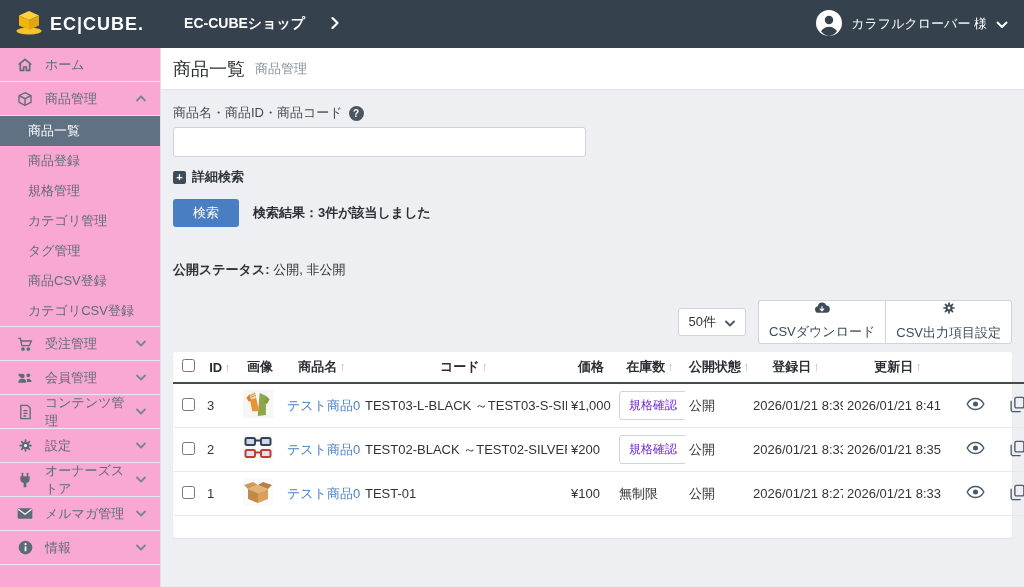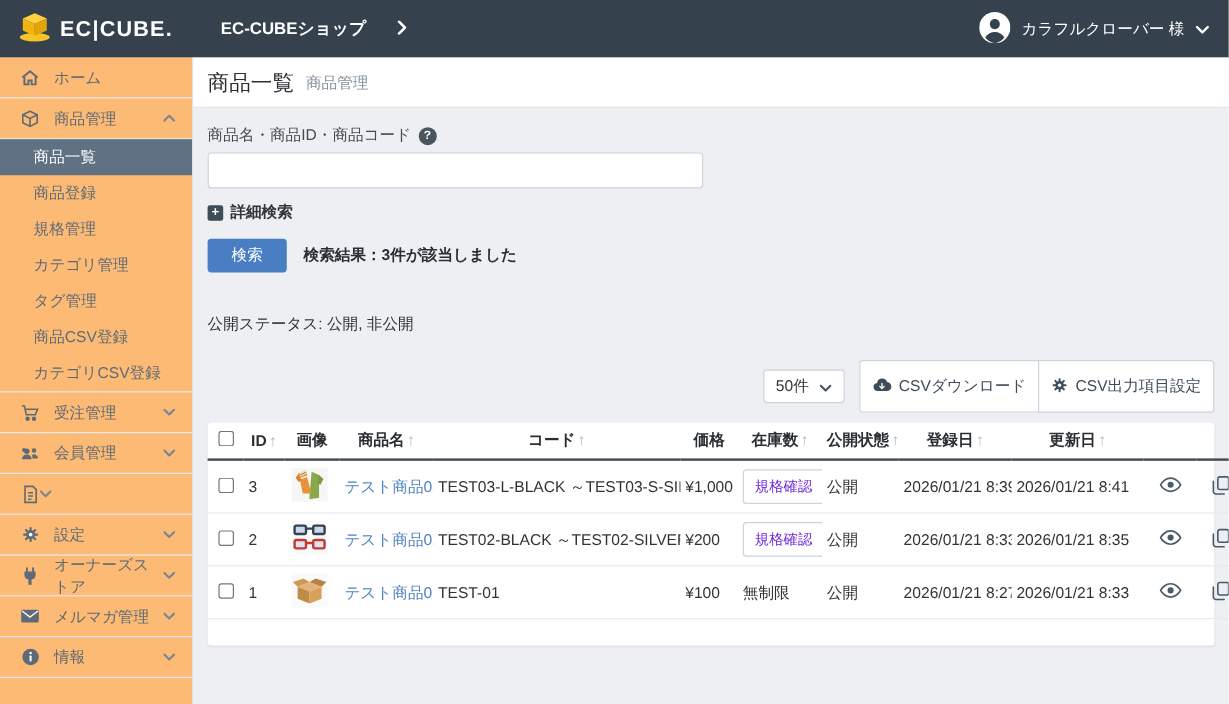--- a/index.html
+++ b/index.html
@@ -9,21 +9,21 @@
   
   .topbar { height:48px; background:#35424d; display:flex; align-items:center; padding:0 16px; }
   .logo { display:flex; align-items:center; gap:8px; cursor:pointer; }
   .logo-text { color:#fff; font-weight:bold; font-size:18px; letter-spacing:1px; }
   .shopname { display:flex; align-items:center; gap:26px; margin-left:40px; color:#fff; font-weight:bold; font-size:14px; cursor:pointer; }
   .topbar-spacer { flex:1; }
   .account { display:flex; align-items:center; gap:9px; color:#fff; font-size:13px; cursor:pointer; }
 
   
   .shell { display:flex; height:539px; }
-  .sidebar { width:161px; background:#fdba74; border-right:1px solid #dee2e6; flex:none; overflow:hidden; }
+  .sidebar { width:161px; background:#f9a8d4; border-right:1px solid #dee2e6; flex:none; overflow:hidden; }
   .nav-item { height:34px; display:flex; align-items:center; padding:0 14px 0 17px; color:#5e6b76; border-bottom:1px solid #e6e9ec; cursor:pointer; }
   .nav-item .nlabel { margin-left:12px; flex:1; font-size:13px; }
   .subnav { border-bottom:1px solid #e6e9ec; }
   .sub-item { height:30px; display:flex; align-items:center; padding-left:28px; color:#5e6b76; font-size:13px; cursor:pointer; }
   .sub-item.active { background:#607183; color:#fff; }
   .nicon { width:16px; height:16px; display:flex; align-items:center; justify-content:center; }
   .chev { display:flex; align-items:center; }
 
   
   .main { flex:1; background:#edeff3; display:flex; flex-direction:column; overflow:hidden; }
@@ -35,26 +35,26 @@
   .content { padding:14px 12px 0; }
   .search-label-row { display:flex; align-items:center; gap:6px; margin-bottom:5px; color:#424a52; }
   .help-icon { width:15px; height:15px; border-radius:50%; background:#4a5560; color:#fff; font-size:10px; font-weight:bold; display:flex; align-items:center; justify-content:center; }
   .search-input { width:413px; height:30px; border:1px solid #ced4da; border-radius:3px; padding:0 8px; font-size:13px; background:#fff; outline:none; }
   .adv-row { display:flex; align-items:center; gap:6px; margin-top:11px; font-weight:bold; color:#2f363c; cursor:pointer; }
   .plus-sq { width:13px; height:13px; background:#3e4c59; color:#fff; border-radius:2px; font-size:11px; line-height:12px; text-align:center; font-weight:bold; }
   .search-btn-row { display:flex; align-items:center; gap:14px; margin-top:13px; }
   .search-btn { width:66px; height:28px; background:#4a7ec2; color:#fff; border:none; border-radius:3px; font-size:13px; cursor:pointer; }
   .search-result { font-weight:bold; color:#2b2f33; }
   .status-line { margin-top:34px; color:#333; }
-  .status-label { font-weight:normal; }
+  .status-label { font-weight:bold; }
 
   .toolbar { display:flex; justify-content:flex-end; align-items:center; gap:12px; margin-top:21px; }
   .page-size { background:#fff; border:1px solid #ced4da; border-radius:3px; height:28px; display:flex; align-items:center; gap:9px; padding:0 10px; cursor:pointer; color:#333; }
   .btn-group { display:flex; }
-  .tool-btn { background:#fff; border:1px solid #ced4da; height:44px; display:flex; align-items:center; gap:6px; padding:0 10px; font-size:13px; color:#3e4c59; cursor:pointer; }
+  .tool-btn { background:#fff; border:1px solid #ced4da; height:44px; display:flex; align-items:center; gap:6px; padding:0 10px; font-size:13px; color:#3e4c59; cursor:pointer;flex-direction:column; }
   .tool-btn:first-child { border-radius:3px 0 0 3px; border-right:none; }
   .tool-btn:last-child { border-radius:0 3px 3px 0; }
 
   
   .card { background:#fff; margin-top:8px; border-radius:3px; box-shadow:0 1px 2px rgba(0,0,0,.06); padding-bottom:22px; }
   table { width:100%; border-collapse:collapse; table-layout:fixed; }
   thead th { font-size:13px; font-weight:bold; color:#2b2f33; text-align:center; padding:6px 4px; border-bottom:2px solid #424b52; white-space:nowrap; }
   .arrow { color:#b3bac0; font-weight:normal; margin-left:2px; }
   tbody td { padding:4px 4px; height:40px; border-bottom:1px solid #e8ebee; font-size:13px; color:#333; white-space:nowrap; overflow:hidden; vertical-align:middle; }
   .prod-link { color:#4d82c4; text-decoration:none; cursor:pointer; }
@@ -179,20 +179,21 @@
         </span>
       </div>
 
       <div class="nav-item">
         <span class="nicon">
           <svg width="15" height="16" viewBox="0 0 20 24" fill="none" stroke="#5e6b76" stroke-width="2">
               <path d="M3 2h10l4 4v16H3z"></path>
               <path d="M7 10h6M7 14h6M7 18h4"></path>
             </svg>
         </span>
+        <span class="nlabel">コンテンツ管理</span>
         <span class="chev">
           <svg width="10" height="7" viewBox="0 0 10 7">
               <path d="M1 1.5 5 5.5 9 1.5" stroke="#7a868f" stroke-width="1.8" fill="none" stroke-linecap="round" stroke-linejoin="round"></path>
             </svg>
         </span>
       </div>
 
       <div class="nav-item">
         <span class="nicon">
           <svg width="15" height="15" viewBox="0 0 24 24" fill="#5e6b76">

